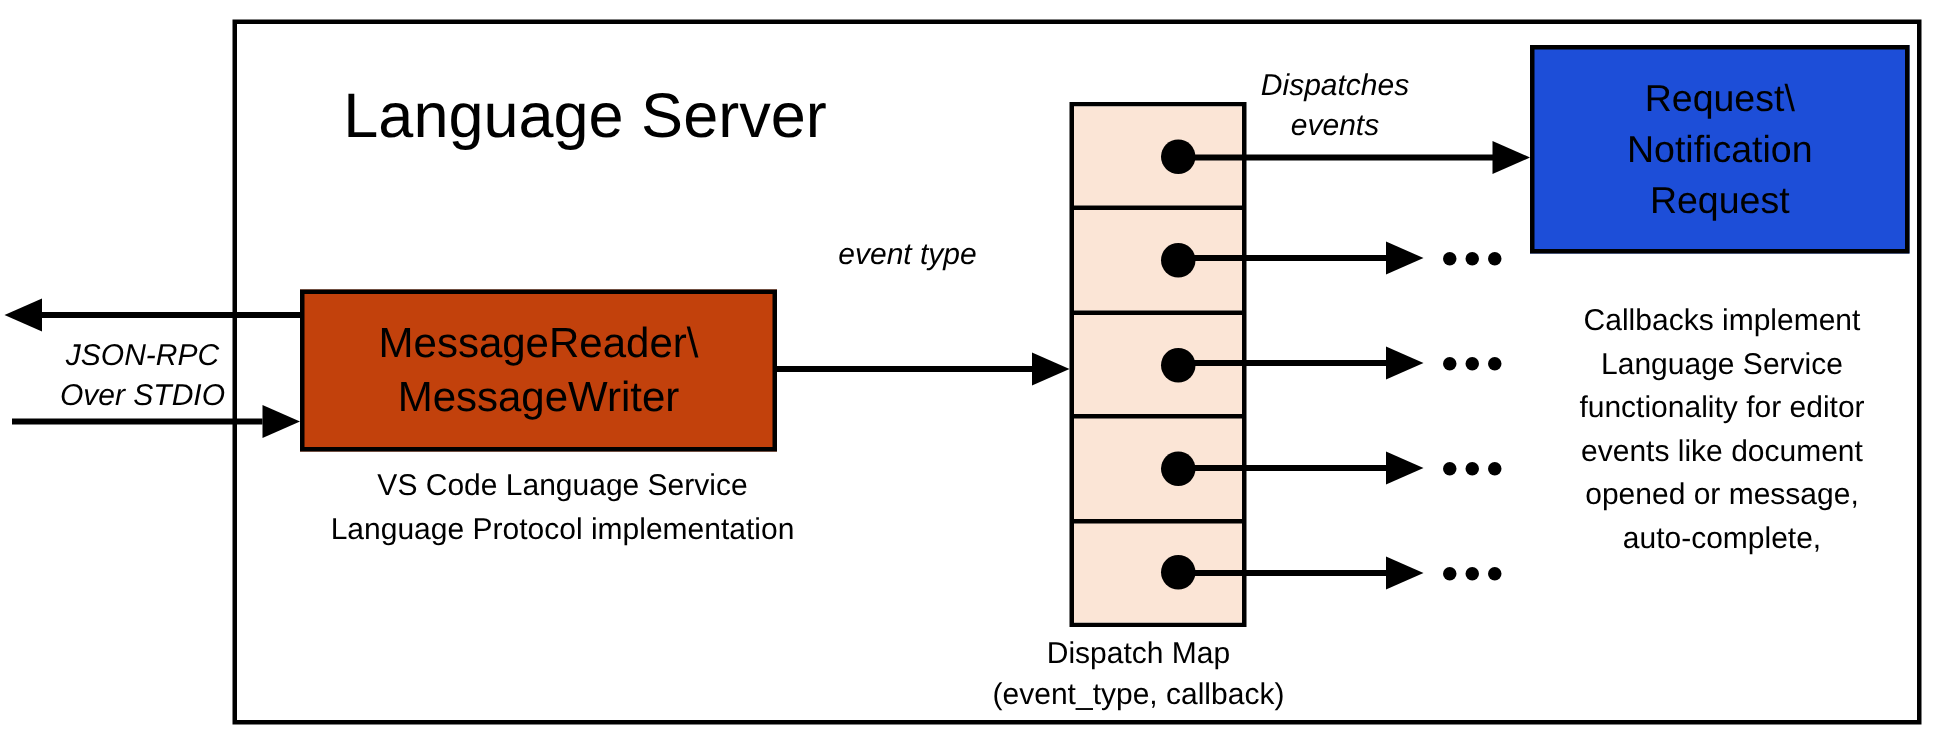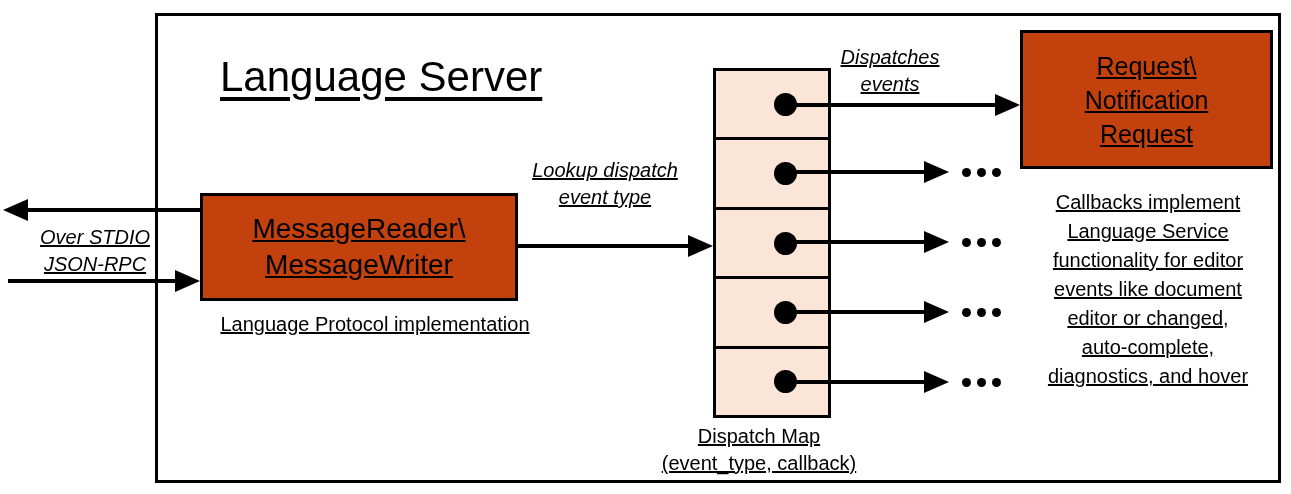--- a/index.html
+++ b/index.html
@@ -5,47 +5,47 @@
   * { margin: 0; padding: 0; box-sizing: border-box; }
   html, body { background: #ffffff; }
   body { font-family: "Liberation Sans", sans-serif; color: #000; }
   .canvas {
     position: relative;
     width: 1291px;
     height: 494px;
     background: #ffffff;
     overflow: hidden;
   }
-  .abs { position: absolute; text-decoration: underline; }
+  .abs { position: absolute; }
   .outer-box {
     left: 155px; top: 13px; width: 1126px; height: 470px;
     border: 3px solid #000; background: transparent;
   }
   .diagram-title {
     left: 220px; top: 52px; width: 340px;
-    font-size: 42px; line-height: 50px; text-align: left;
+    font-size: 42px; line-height: 50px; text-align: center;
     text-underline-offset: 6px;
   }
   .node-box {
     border: 3px solid #000;
     display: flex; flex-direction: column;
     align-items: center; justify-content: center;
     text-align: center;
   }
   .reader-box {
     left: 200px; top: 193px; width: 318px; height: 108px;
     font-size: 28px; line-height: 36px;
   }
   .callback-box {
     left: 1020px; top: 30px; width: 253px; height: 139px;
     font-size: 25px; line-height: 34px;
   }
   .caption, .note, .map-label { font-size: 20px; text-align: center; }
   .caption { line-height: 29px; }
-  .note { line-height: 29px; }
+  .note { line-height: 29px; margin-top: 12px; }
   .map-label { line-height: 27px; }
   .io-label, .lookup-label, .dispatch-label {
     font-size: 20px; line-height: 27px; font-style: italic; text-align: center;
   }
   .nowrap-line { white-space: nowrap; }
   .hline { background: #000; height: 4px; }
   .head-right {
     width: 0; height: 0;
     border-top: 11px solid transparent;
     border-bottom: 11px solid transparent;
@@ -83,38 +83,38 @@
 
   <div class="abs diagram-title">Language Server</div>
 
   <div class="abs hline" style="left:22px; top:208px; width:178px;"></div>
   <div class="abs head-left" style="left:3px; top:199px;"></div>
 
   <div class="abs hline" style="left:8px; top:279px; width:167px;"></div>
   <div class="abs head-right" style="left:175px; top:270px;"></div>
 
   <div class="abs io-label" style="left:10px; top:224px; width:170px;">
+    <div class="nowrap-line">JSON-RPC</div>
     <div class="nowrap-line">Over STDIO</div>
-    <div class="nowrap-line">JSON-RPC</div>
   </div>
 
   <div class="abs node-box reader-box" style="background-color: #c2410c;">
     <div class="nowrap-line">MessageReader\</div>
     <div class="nowrap-line">MessageWriter</div>
   </div>
 
   <div class="abs caption" style="left:195px; top:310px; width:360px;">
+    <div class="nowrap-line">VS Code Language Service</div>
     <div class="nowrap-line">Language Protocol implementation</div>
   </div>
 
   <div class="abs hline" style="left:518px; top:244px; width:172px;"></div>
   <div class="abs head-right" style="left:688px; top:235px;"></div>
 
   <div class="abs lookup-label" style="left:505px; top:157px; width:200px;">
-    <div class="nowrap-line">Lookup dispatch</div>
     <div class="nowrap-line">event type</div>
   </div>
 
   <div class="abs dispatch-map">
     <div class="map-cell" style="background-color: rgb(251, 229, 214);">
       <div class="cell-dot"></div>
     </div>
     <div class="map-cell" style="background-color: rgb(251, 229, 214);">
       <div class="cell-dot"></div>
     </div>
@@ -167,29 +167,28 @@
     <div class="dot"></div>
     <div class="dot"></div>
     <div class="dot"></div>
   </div>
 
   <div class="abs dispatch-label" style="left:825px; top:44px; width:130px;">
     <div class="nowrap-line">Dispatches</div>
     <div class="nowrap-line">events</div>
   </div>
 
-  <div class="abs node-box callback-box" style="background-color: #c2410c;">
+  <div class="abs node-box callback-box" style="background-color: #1d4ed8;">
     <div class="nowrap-line">Request\</div>
     <div class="nowrap-line">Notification</div>
     <div class="nowrap-line">Request</div>
   </div>
 
   <div class="abs note" style="left:1023px; top:188px; width:250px;">
     <div class="nowrap-line">Callbacks implement</div>
     <div class="nowrap-line">Language Service</div>
     <div class="nowrap-line">functionality for editor</div>
     <div class="nowrap-line">events like document</div>
-    <div class="nowrap-line">editor or changed,</div>
+    <div class="nowrap-line">opened or message,</div>
     <div class="nowrap-line">auto-complete,</div>
-    <div class="nowrap-line">diagnostics, and hover</div>
   </div>
 
 </div>
 
 </body></html>

